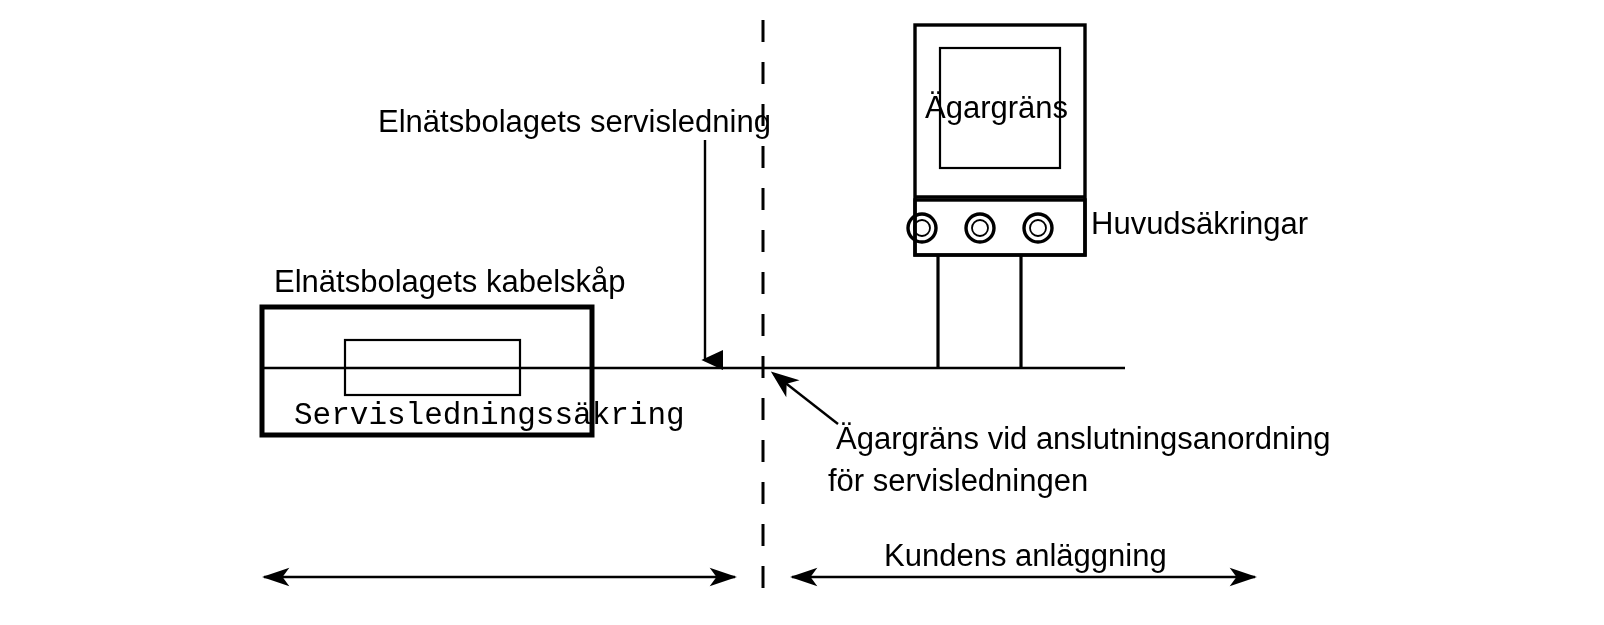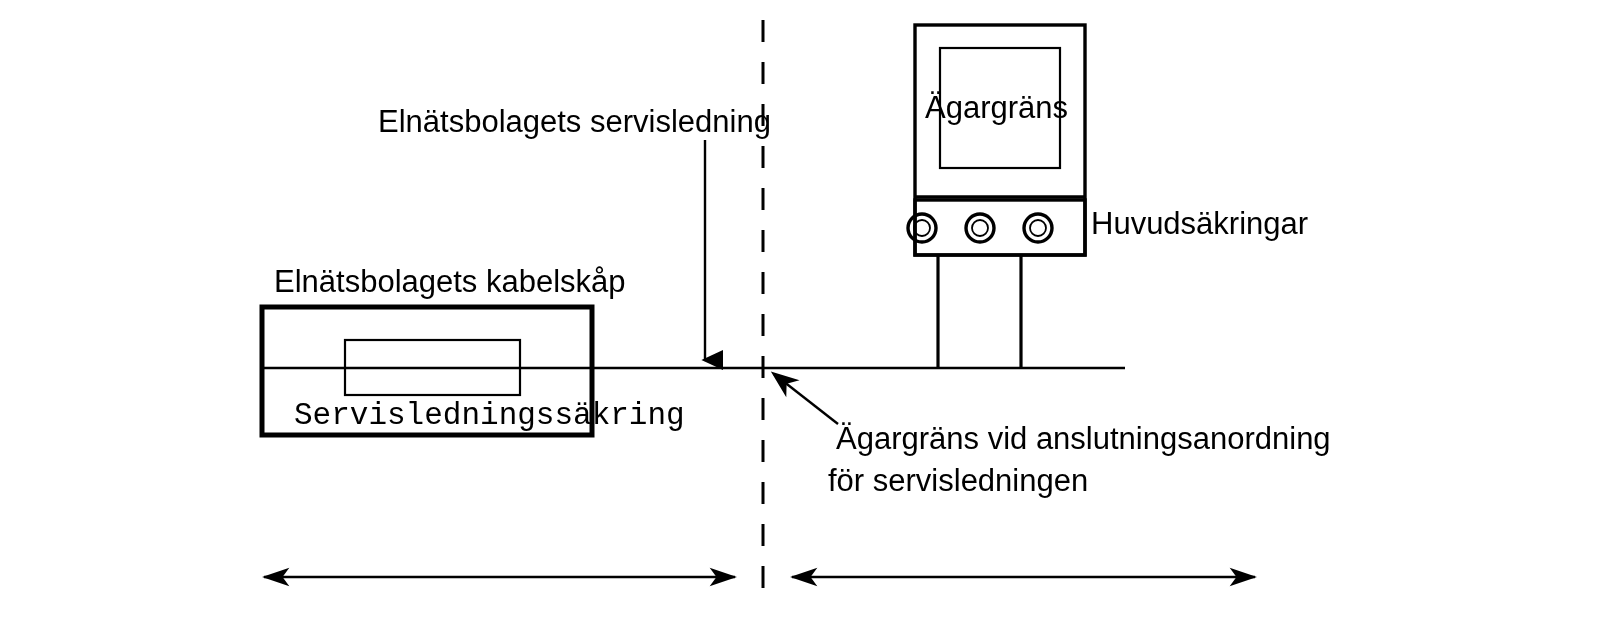--- a/index.html
+++ b/index.html
@@ -108,14 +108,15 @@
 
   <div class="lbl lbl-xl" style="left:925px; top:90px;">Ägargräns</div>
 
   <div class="lbl lbl-xl" style="left:1085px; top:206px;padding-left:6px;">Huvudsäkringar</div>
 
   <div class="lbl lbl-xl" style="left:836px; top:421px;">Ägargräns vid anslutningsanordning</div>
 
   <div class="lbl lbl-xl" style="left:828px; top:463px;">för servisledningen</div>
 
 
+  <div class="lbl lbl-xl" style="left:884px; top:538px;">Kundens anläggning</div>
 
 </div>
 
 </body></html>

